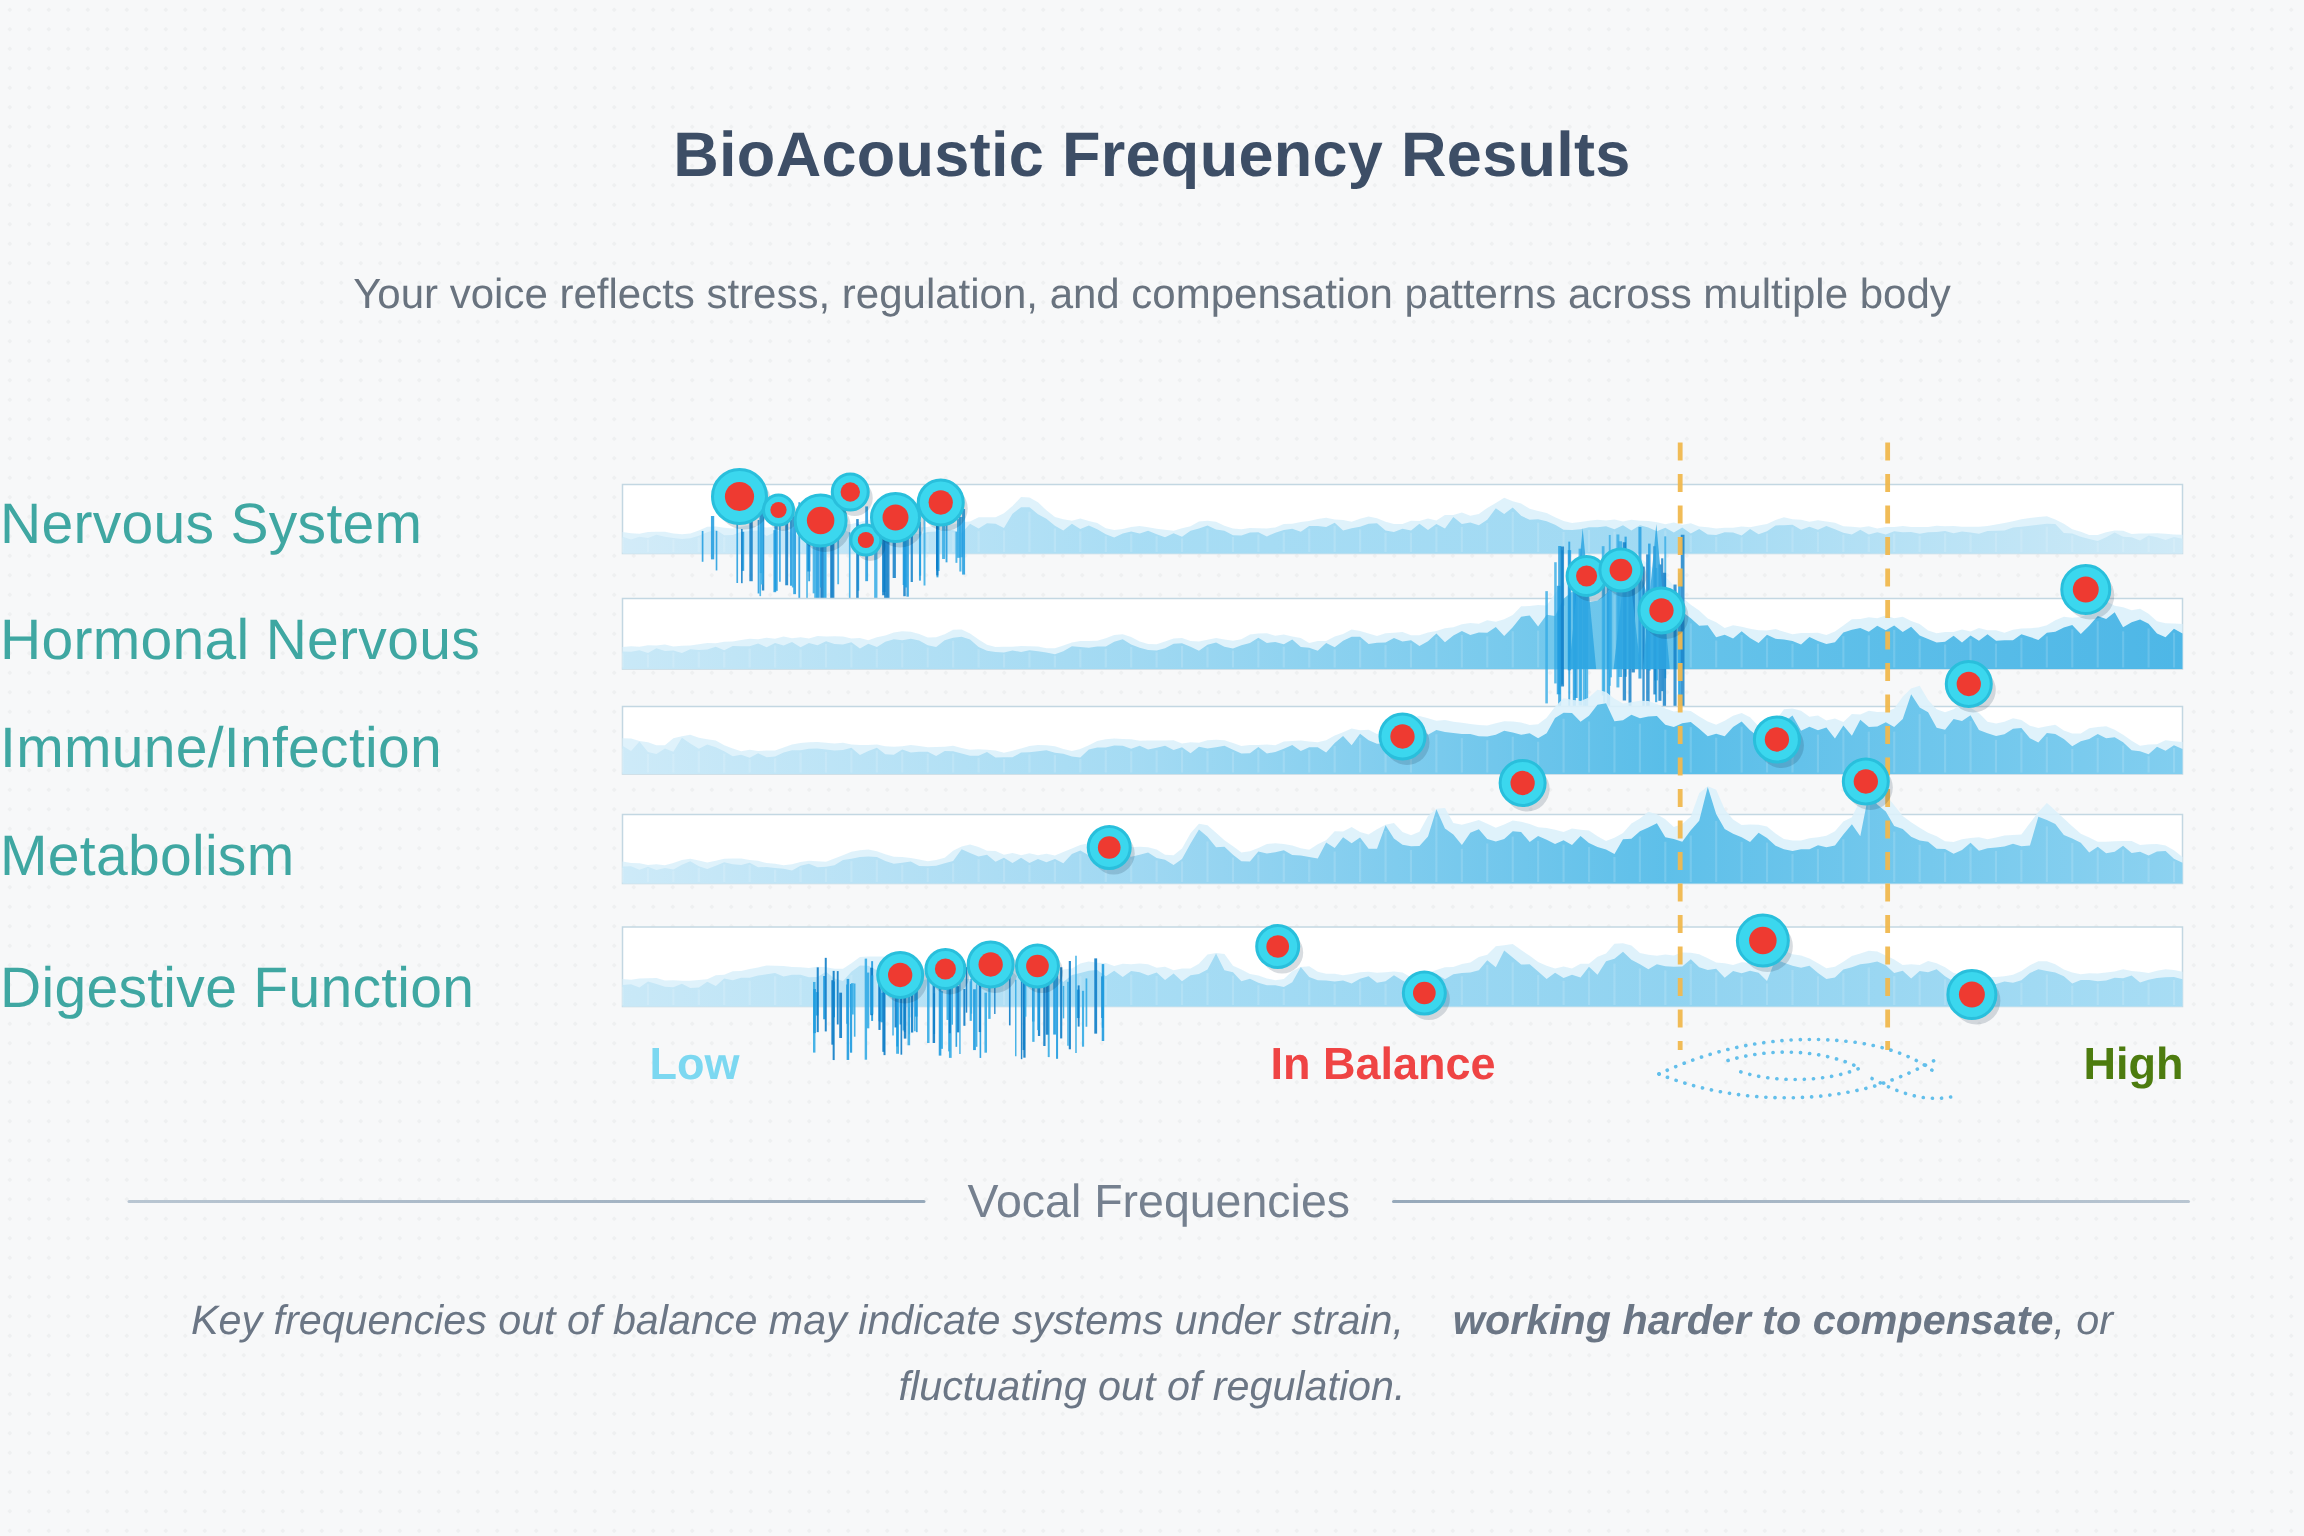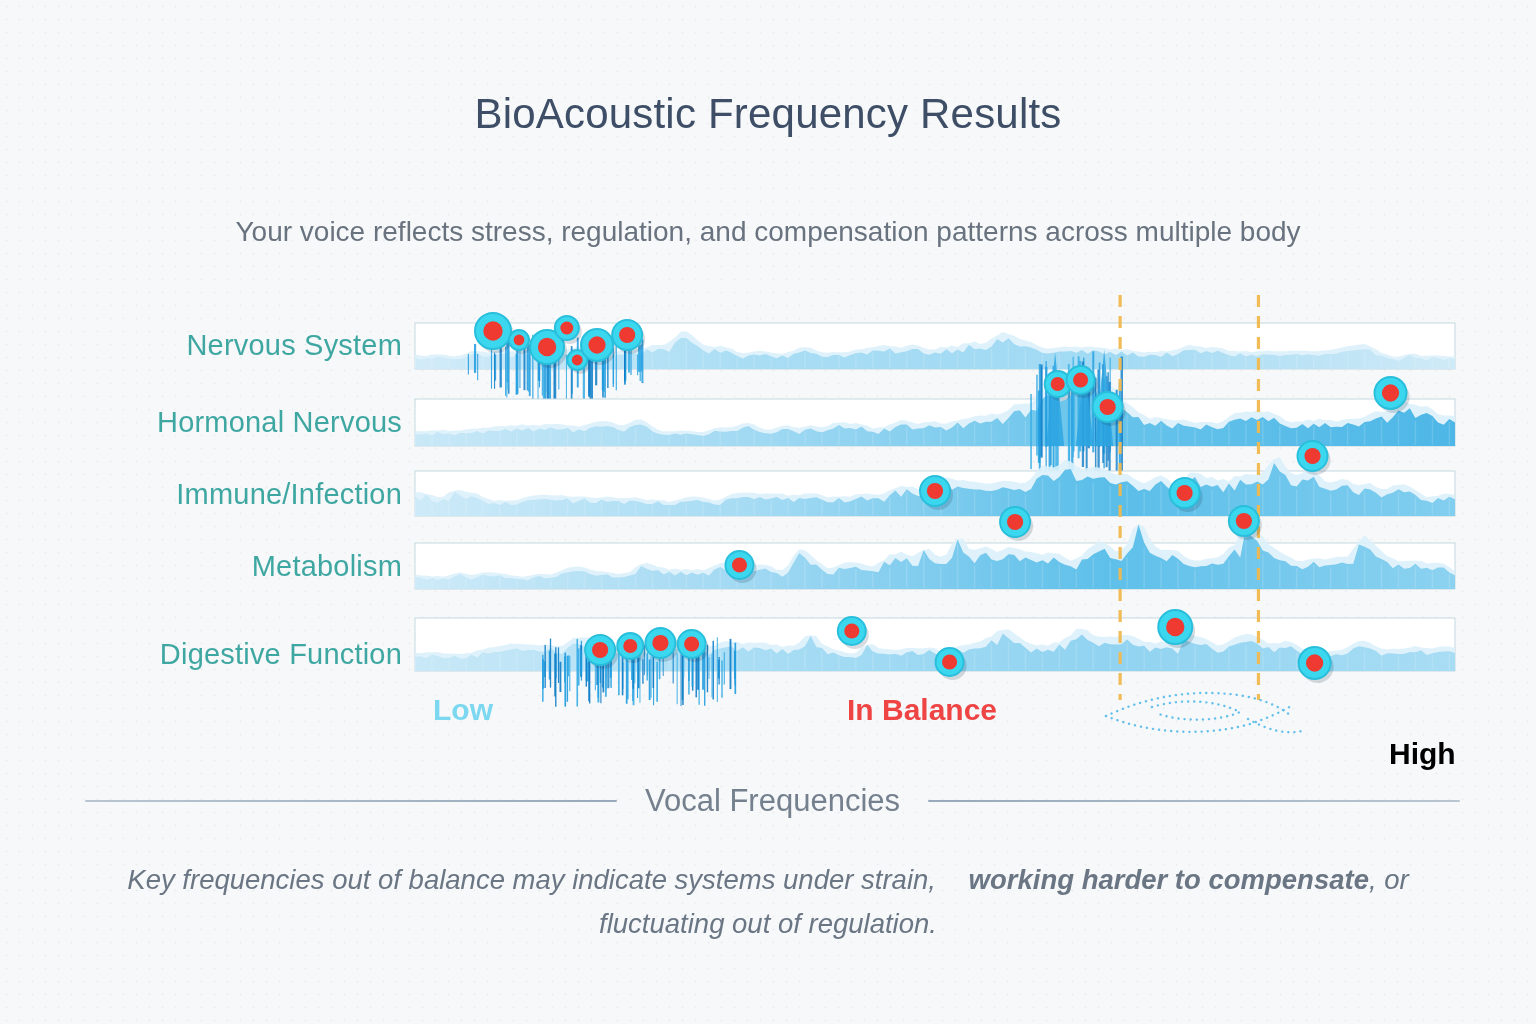--- a/index.html
+++ b/index.html
@@ -9,38 +9,38 @@
     background:#f7f8f9;
     position:relative;
     color:#3d4e66;
   }
   body::before {
     content:""; position:absolute; inset:0;
     background-image:radial-gradient(#e7e9ea 1.1px, transparent 1.1px);
     background-size:13px 13px; opacity:.55; pointer-events:none;
   }
   .title {
-    position:absolute; top:90px; left:0; width:100%;
-    text-align:center; font-size:42px; font-weight:400; color:#3d4e66;
+    position:absolute; top:79px; left:0; width:100%;
+    text-align:center; font-size:42px; font-weight:700; color:#3d4e66;
     letter-spacing:.2px;
   }
   .subtitle {
     position:absolute; top:174px; left:50%; transform:translateX(-50%);
     width:1220px; text-align:center; font-size:28px; line-height:44px;
     color:#69737f; font-weight:400;
   }
-  .subtitle span { display:block;margin-top:36px; }
+  .subtitle span { display:block; }
   .row-label {
-    position:absolute; left:0; width:402px; text-align:right;
-    font-size:29px; color:#3fa7a2; font-weight:400; letter-spacing:.2px;
+    position:absolute; left:0; width:402px; text-align:left;
+    font-size:38px; color:#3fa7a2; font-weight:400; letter-spacing:.2px;
   }
   .zone-label { position:absolute; top:693px; font-size:30px; font-weight:700; }
   .zone-low  { left:433px; color:#7cd8f1; }
   .zone-mid  { left:847px; color:#ef4444; }
-  .zone-high { left:1389px; color:#000000;margin-top:44px; }
+  .zone-high { left:1389px; color:#4d7c0f; }
   #chart-svg { position:absolute; left:0; top:0; width:1536px; height:1024px; }
   .divider {
     position:absolute; top:783px; left:85px; right:76px;
     display:flex; align-items:center; gap:16px;text-align:right;
   }
   .divider .line { flex:1; height:2px; background:linear-gradient(90deg,#b9c6d2,#97a9ba); border-radius:1px; }
   .divider .line.right { background:linear-gradient(90deg,#97a9ba,#b9c6d2); }
   .divider .label {
     font-size:31px; color:#75808f; white-space:nowrap; padding:0 12px; font-weight:400;
   }

